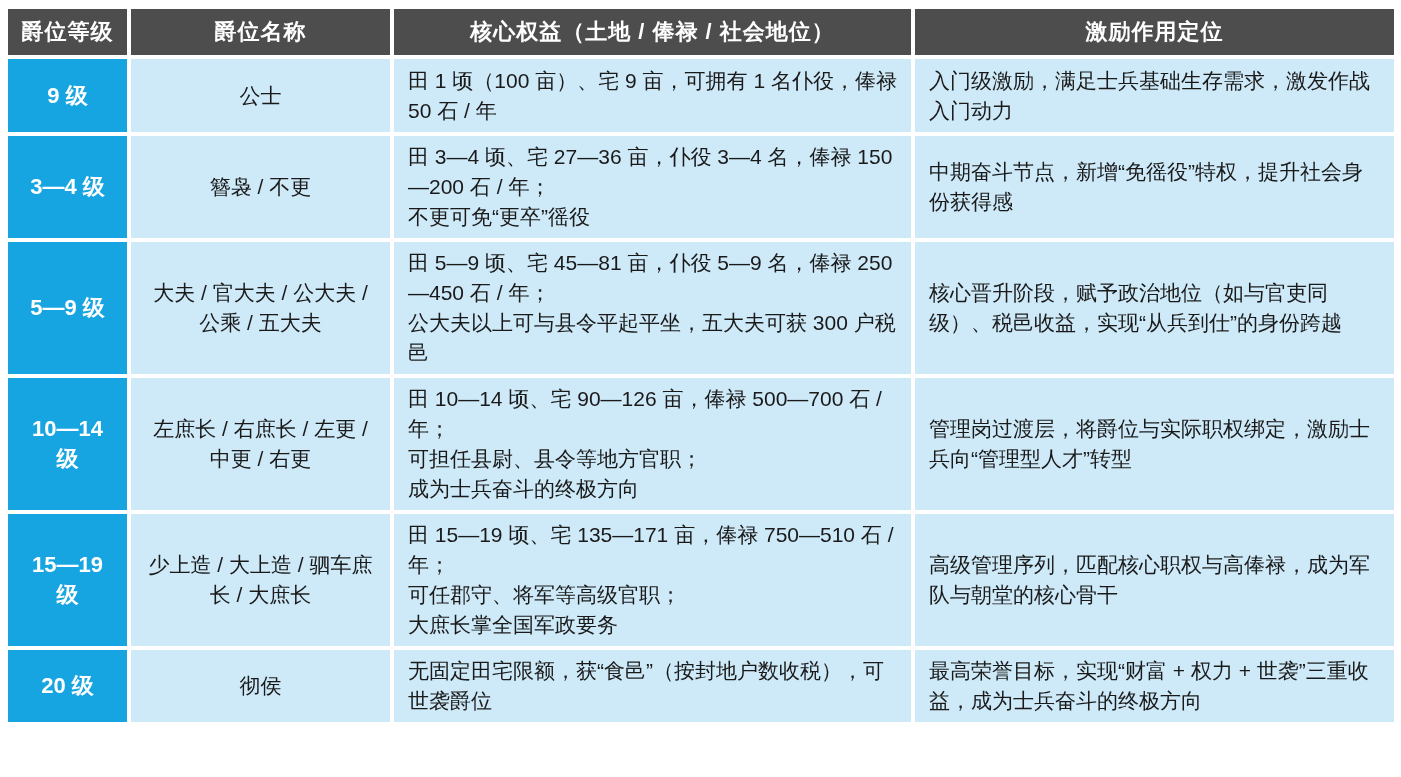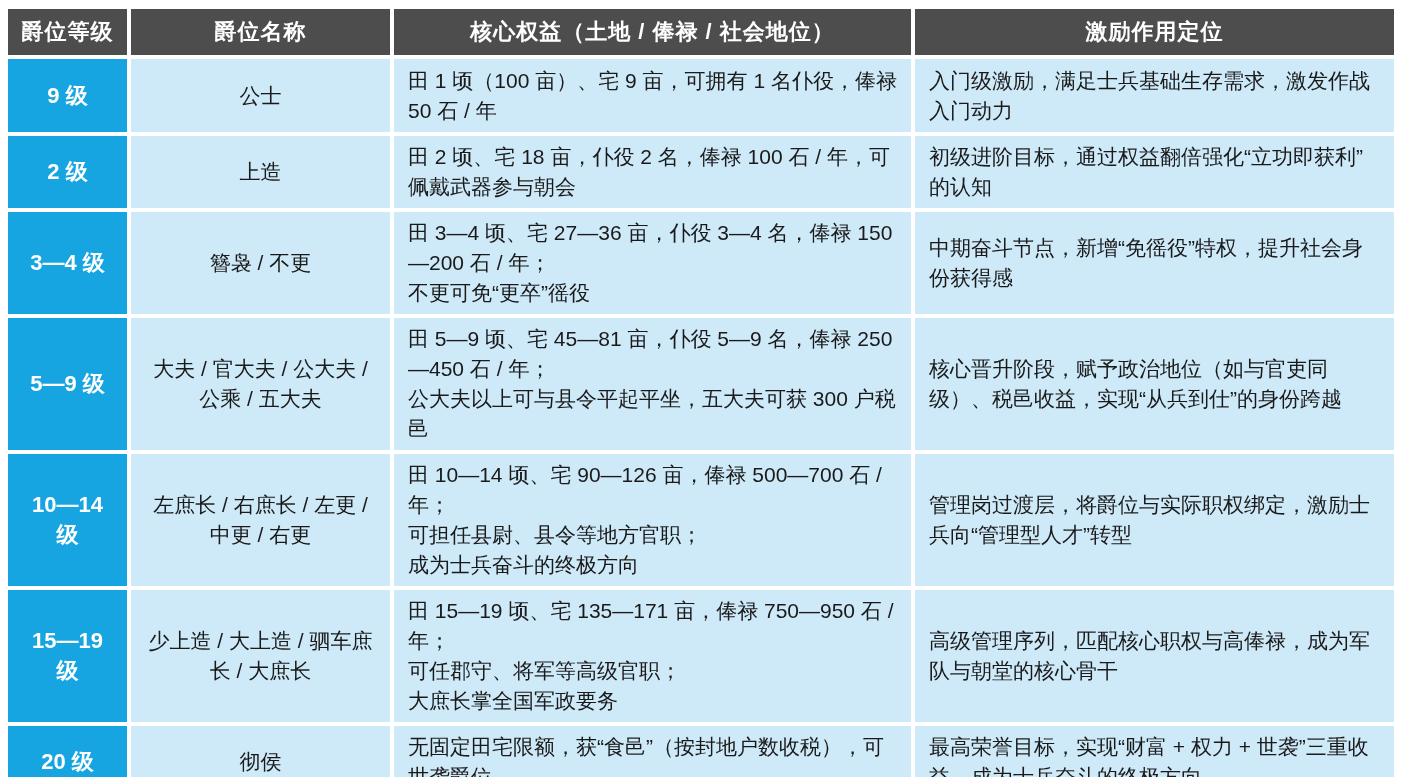--- a/index.html
+++ b/index.html
@@ -86,28 +86,20 @@
     </thead>
     <tbody>
       <tr class="r1">
         <td class="level">9 级</td>
         <td class="name">公士</td>
         <td>
           <span class="benefit-line">田 1 顷（100 亩）、宅 9 亩，可拥有 1 名仆役，俸禄 50 石 / 年</span>
         </td>
         <td>入门级激励，满足士兵基础生存需求，激发作战入门动力</td>
       </tr>
-      <tr class="r2">
-        <td class="level">2 级</td>
-        <td class="name">上造</td>
-        <td>
-          <span class="benefit-line">田 2 顷、宅 18 亩，仆役 2 名，俸禄 100 石 / 年，可佩戴武器参与朝会</span>
-        </td>
-        <td>初级进阶目标，通过权益翻倍强化“立功即获利”的认知</td>
-      </tr>
       <tr class="r3">
         <td class="level">3—4 级</td>
         <td class="name">簪袅 / 不更</td>
         <td>
           <span class="benefit-line">田 3—4 顷、宅 27—36 亩，仆役 3—4 名，俸禄 150—200 石 / 年；</span>
           <span class="benefit-line">不更可免“更卒”徭役</span>
         </td>
         <td>中期奋斗节点，新增“免徭役”特权，提升社会身份获得感</td>
       </tr>
       <tr class="r4">
@@ -126,21 +118,21 @@
           <span class="benefit-line">田 10—14 顷、宅 90—126 亩，俸禄 500—700 石 / 年；</span>
           <span class="benefit-line">可担任县尉、县令等地方官职；</span>
           <span class="benefit-line">成为士兵奋斗的终极方向</span>
         </td>
         <td>管理岗过渡层，将爵位与实际职权绑定，激励士兵向“管理型人才”转型</td>
       </tr>
       <tr class="r6">
         <td class="level">15—19 级</td>
         <td class="name">少上造 / 大上造 / 驷车庶长 / 大庶长</td>
         <td>
-          <span class="benefit-line">田 15—19 顷、宅 135—171 亩，俸禄 750—950 石 / 年；</span>
+          <span class="benefit-line">田 15—19 顷、宅 135—171 亩，俸禄 750—510 石 / 年；</span>
           <span class="benefit-line">可任郡守、将军等高级官职；</span>
           <span class="benefit-line">大庶长掌全国军政要务</span>
         </td>
         <td>高级管理序列，匹配核心职权与高俸禄，成为军队与朝堂的核心骨干</td>
       </tr>
       <tr class="r7">
         <td class="level">20 级</td>
         <td class="name">彻侯</td>
         <td>
           <span class="benefit-line">无固定田宅限额，获“食邑”（按封地户数收税），可世袭爵位</span>

